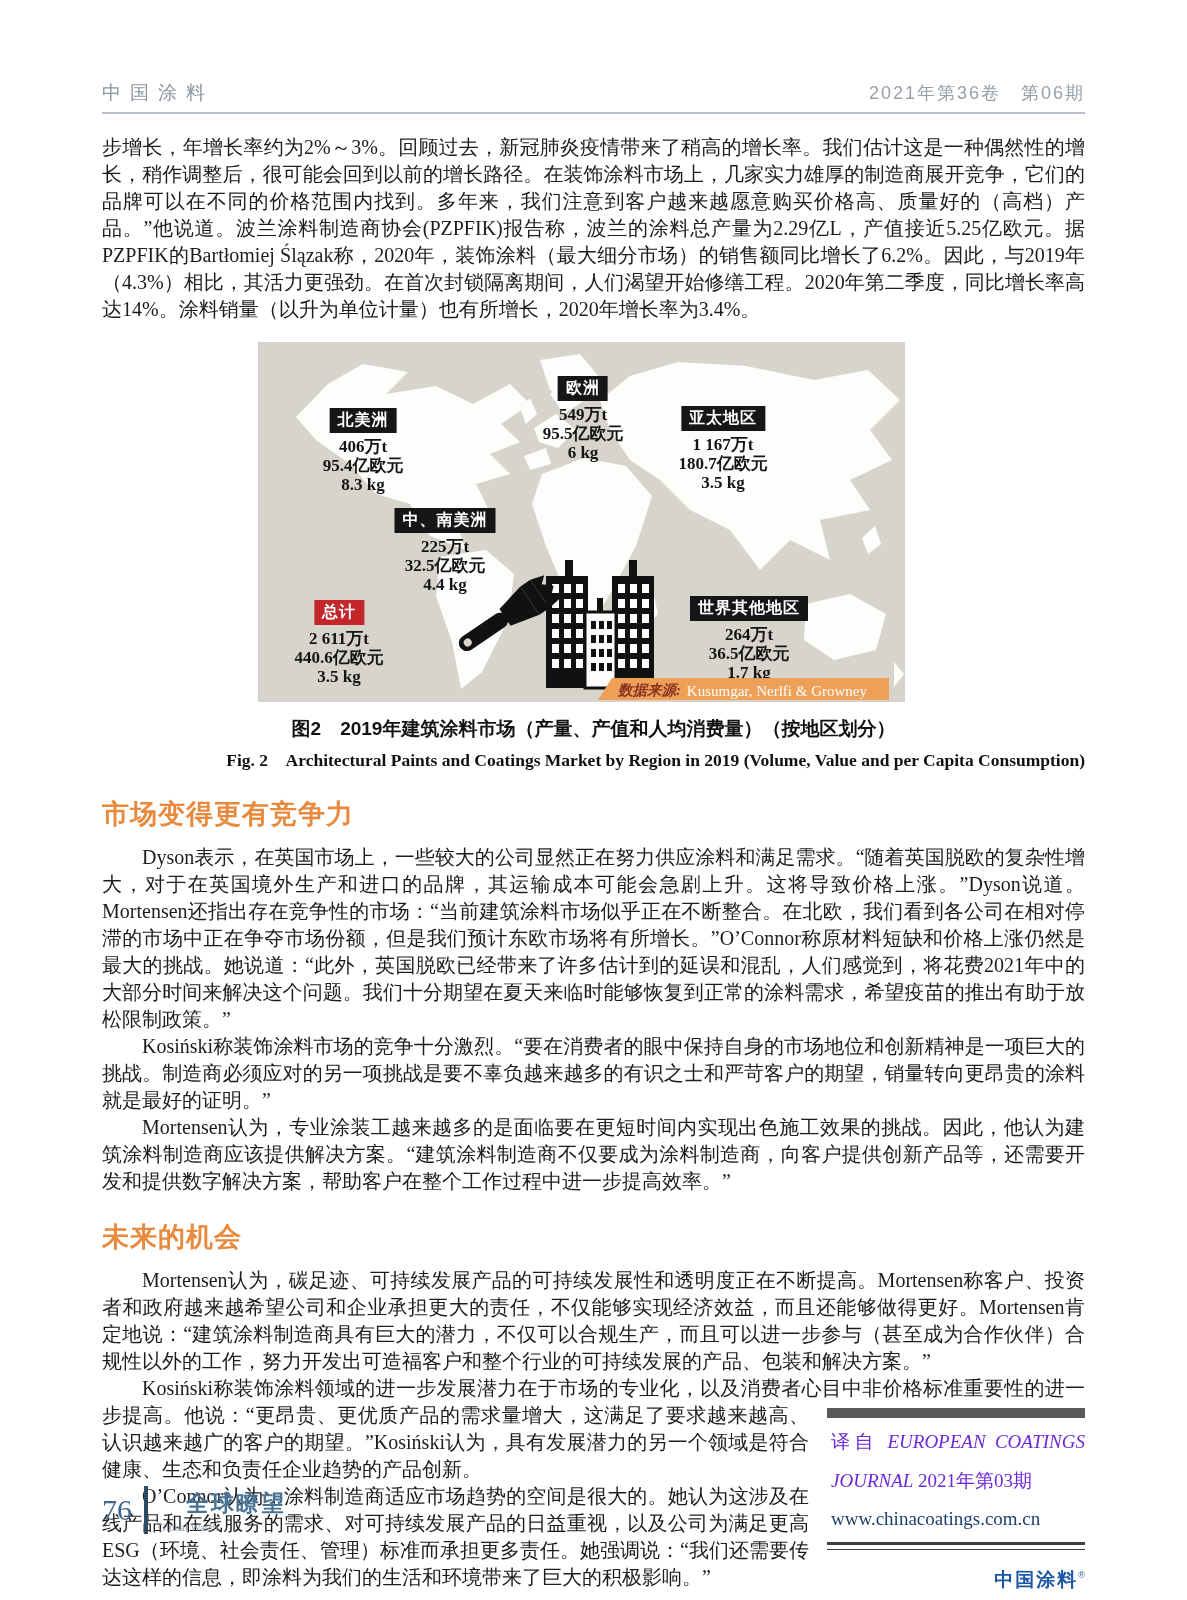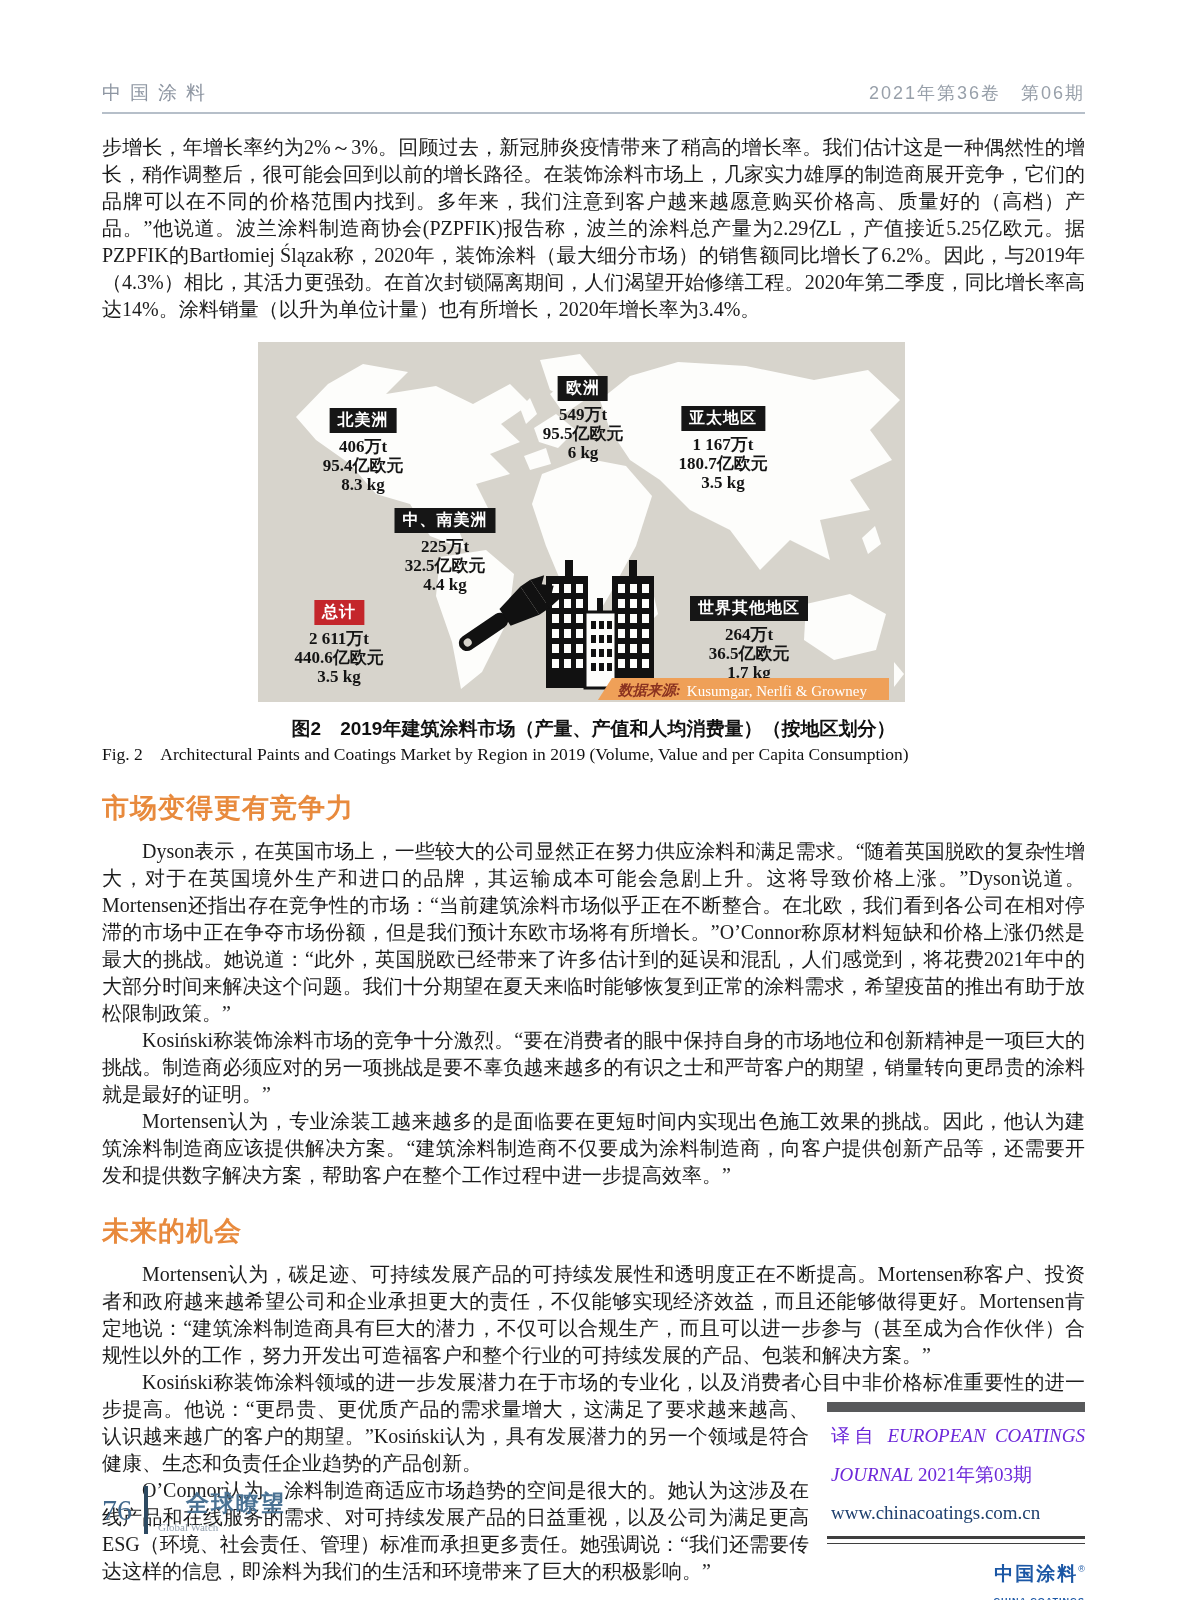--- a/index.html
+++ b/index.html
@@ -29,21 +29,21 @@
     font-size:16px; padding:2px 8px; letter-spacing:1px; white-space:nowrap; }
   .region.total .region-label { background:#c4262b; }
   .region-values { margin-top:4px; font-weight:bold; font-size:17px; line-height:19px; color:#141414; white-space:nowrap; }
   .map-source { position:absolute; right:16px; bottom:2px; height:22px; display:flex; align-items:flex-end;
     background:#efa058; padding:0 22px 0 20px;
     clip-path:polygon(14px 0, 100% 0, 100% 100%, 0 100%); }
   .src-label { font-style:italic; font-weight:bold; color:#8a3220; font-size:14.5px; margin-right:6px; white-space:nowrap; }
   .src-value { color:#ffffff; font-size:15px; white-space:nowrap; }
   .caption-zh { text-align:center; font-family:"Liberation Sans","DejaVu Sans",sans-serif;
     font-weight:bold; font-size:19px; margin-top:14px; color:#111; }
-  .caption-en { text-align:left; font-weight:normal; font-size:17.5px; color:#111; }
+  .caption-en { text-align:right; font-weight:bold; font-size:17.5px; margin-top:6px; color:#111; }
   
   .ecj-float { float:right; width:258px; height:124px; margin:6px 0 8px 18px; text-indent:0; }
   .ecj-bar  { display:block; height:10px; background:#58595b; }
   .ecj-text { display:block; margin-top:4px; font-size:19px; line-height:39px; color:#6d28d9; padding-left:4px; text-indent:0; }
   .ecj-journal { font-style:italic; }
   .ecj-url  { display:block; font-size:19px; line-height:38px; color:#1d3f6e; padding-left:4px; text-indent:0; }
   .ecj-rule { display:block; margin-top:4px; border-top:3px solid #3f3f3f; border-bottom:1px solid #3f3f3f; height:4px; }
   .ecj-logo { display:block; text-align:right; margin-top:12px;
     font-family:"Liberation Sans","DejaVu Sans",sans-serif; color:#1b57a5; text-indent:0; }
   .ecj-logo .zh { font-size:19px; font-weight:bold; letter-spacing:2px; }

